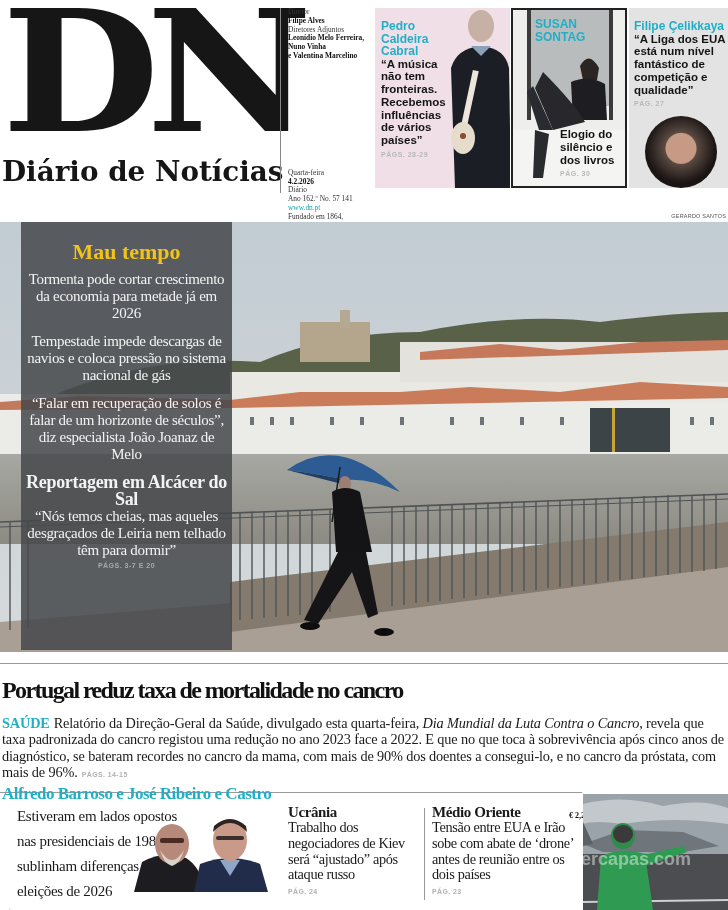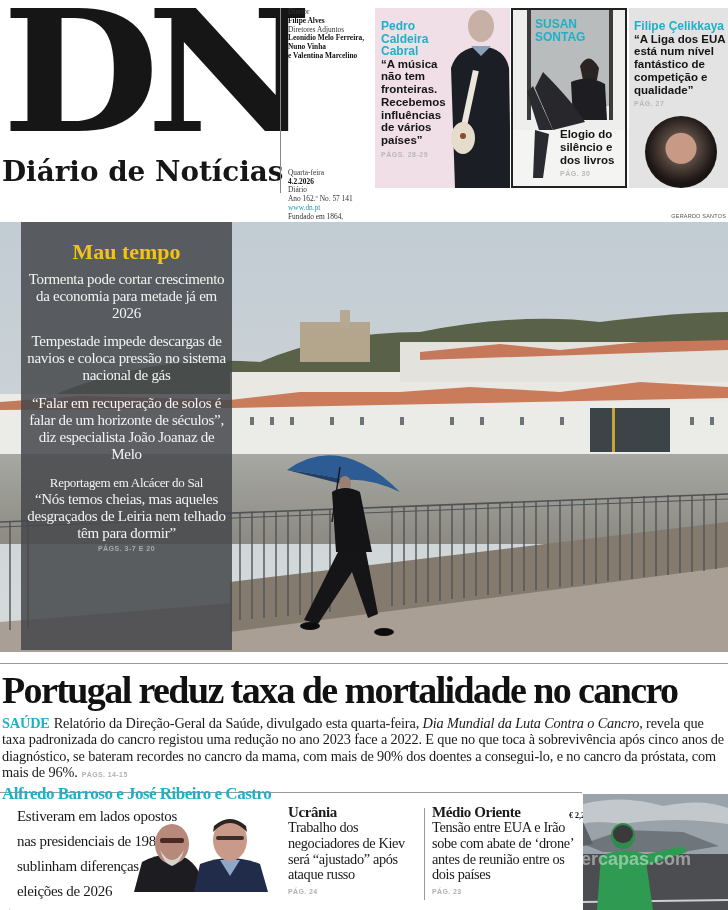--- a/index.html
+++ b/index.html
@@ -33,26 +33,26 @@
   .p3-circle { position: absolute; left: 16px; top: 108px; width: 72px; height: 72px; border-radius: 50%; background: radial-gradient(circle at 50% 45%, #c79a86 0 28%, #5a4a42 30%, #1a1413 65%); }
 
   .photo-credit { position: absolute; right: 2px; top: 213px; font-family: "Liberation Sans", sans-serif; font-size: 5.5px; color: #555; letter-spacing: 0.2px; }
 
   
   .main-photo { position: absolute; left: 0; top: 222px; width: 728px; height: 430px; overflow: hidden; background: #c5ced4; }
   .main-photo svg { position: absolute; left: 0; top: 0; }
   .overlay { position: absolute; left: 21px; top: 222px; width: 211px; height: 428px; background: rgba(70, 72, 76, 0.86); color: #f3f3f3; text-align: center; padding-top: 17px; }
   .overlay .kicker { color: #f2c318; font-weight: bold; font-size: 22px; line-height: 26px; margin-bottom: 6px; }
   .overlay .item { font-size: 15px; line-height: 17px; margin-bottom: 11px; padding: 0 4px; letter-spacing: -0.3px; }
-  .overlay .item-b { font-weight: normal; font-size: 13px; line-height: 17px; letter-spacing: -0.3px; }
+  .overlay .item-b { font-weight: bold; font-size: 18px; line-height: 17px; letter-spacing: -0.3px; }
   .overlay .pag { font-family: "Liberation Sans", sans-serif; font-weight: bold; font-size: 7px; color: #a9a9a9; letter-spacing: 0.5px; margin-top: -8px; }
 
   
   .rule1 { position: absolute; left: 0; top: 663px; width: 728px; height: 1px; background: #999; }
-  .headline { position: absolute; left: 2px; top: 668px; font-weight: bold; font-size: 38px; line-height: 44px; letter-spacing: -1.6px; color: #111; white-space: nowrap; }
+  .headline { position: absolute; left: 2px; top: 668px; font-weight: bold; font-size: 24px; line-height: 44px; letter-spacing: -1.6px; color: #111; white-space: nowrap; }
   .lead { position: absolute; left: 2px; top: 715px; width: 724px; font-size: 14.3px; line-height: 16.3px; color: #1a1a1a; letter-spacing: -0.15px; }
   .lead .tag { color: #1fb0c8; font-weight: bold; margin-right: 4px; }
   .lead .pag { font-family: "Liberation Sans", sans-serif; font-weight: bold; font-size: 7px; color: #b0b0b0; letter-spacing: 0.4px; margin-left: 4px; }
   .rule2 { position: absolute; left: 0; top: 792px; width: 582px; height: 1px; background: #999; }
 
   
   .b1 { position: absolute; left: 0; top: 784px; width: 282px; height: 108px; }
   .b1 .title { color: #1fb0c8; font-weight: bold; font-size: 17px; line-height: 20px; letter-spacing: -0.5px; white-space: nowrap; padding-left: 2px; }
   .b1 .body { font-size: 15px; line-height: 25px; width: 180px; padding-left: 17px; letter-spacing: -0.3px; }
   .b1 .pag { font-family: "Liberation Sans", sans-serif; font-weight: bold; font-size: 7px; color: #b0b0b0; letter-spacing: 0.4px; margin-top: 5px; padding-left: 2px; }

